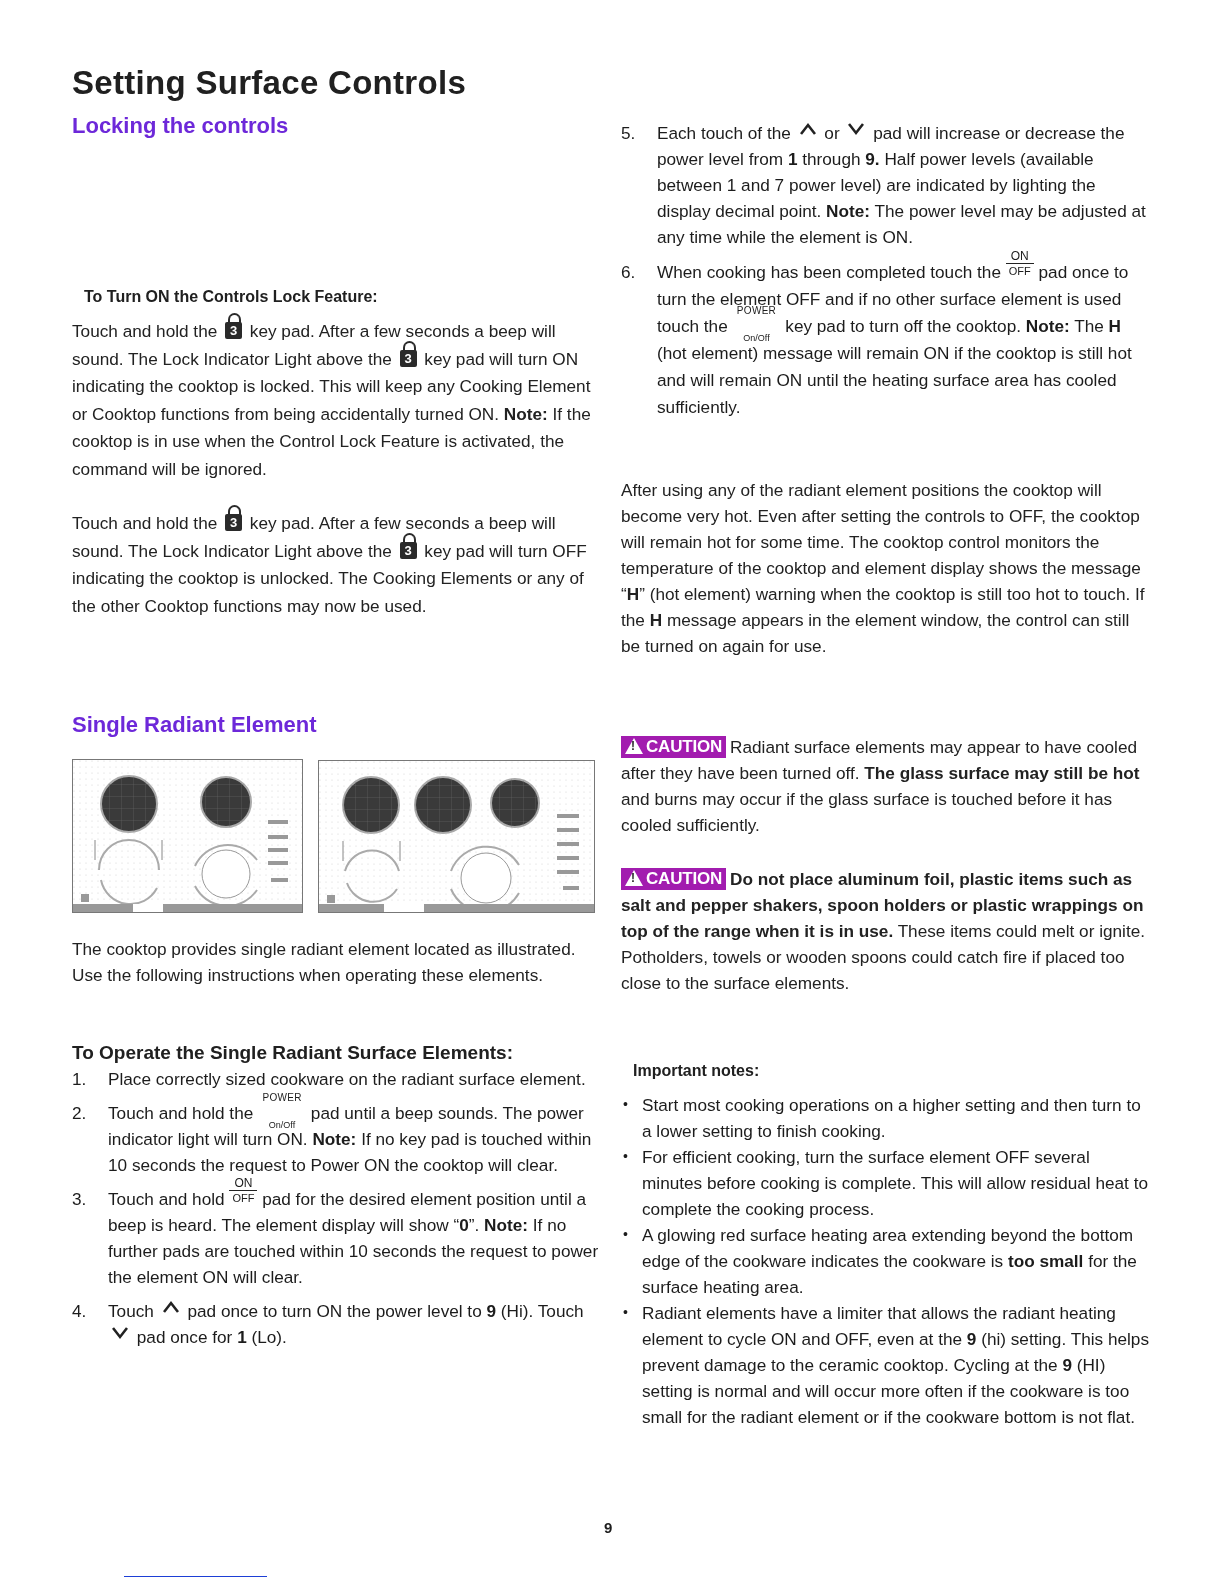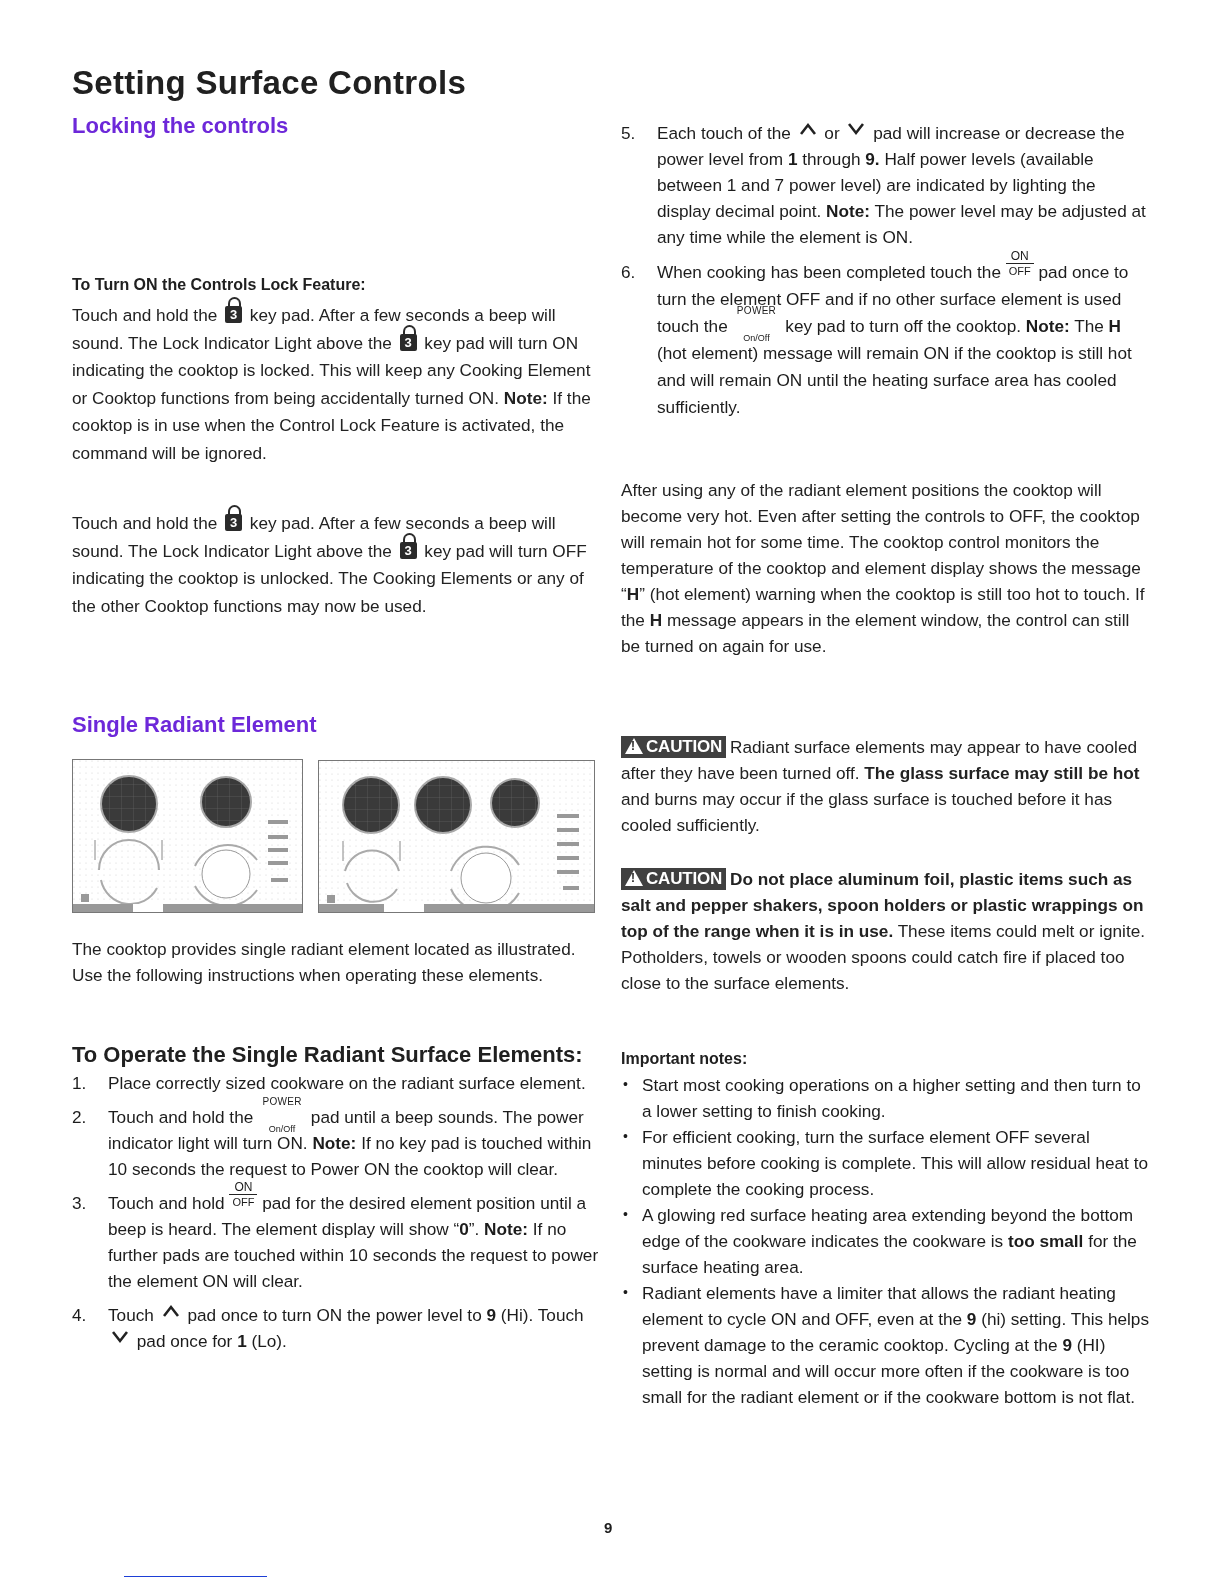--- a/index.html
+++ b/index.html
@@ -10,24 +10,24 @@
     }
 
     .page-title {
       position: absolute; left: 72px; top: 64px;
       font-size: 33px; font-weight: bold; letter-spacing: 0.3px; color: #202020;
     }
     h2.sec {
       font-size: 22px; font-weight: bold; margin: 0; color: #6d28d9;
     }
     h3.sub {
-      font-size: 16px; font-weight: bold; margin: 0; color: #202020;
+      font-size: 16px; font-weight: bold; margin: 12px; color: #202020;
     }
     h3.sub-lg {
-      font-size: 22px; font-weight: bold; margin: 0; color: #202020;
+      font-size: 19px; font-weight: bold; margin: 0; color: #202020;
     }
     p.body, .body {
       font-size: 17.2px; line-height: 26px; margin: 0; color: #222;
     }
     .abs { position: absolute; }
     b { font-weight: bold; }
 
     
     .lock-icon {
       display: inline-block; position: relative; width: 17px; height: 17px;
@@ -79,21 +79,21 @@
     ol.steps { list-style: none; margin: 0; padding: 0; }
     ol.steps li { position: relative; padding-left: 36px; font-size: 17.2px; line-height: 26px; }
     ol.steps li .n { position: absolute; left: 0; top: 0; }
 
     ul.notes { list-style: none; margin: 0; padding: 0; }
     ul.notes li { position: relative; padding-left: 21px; font-size: 17.2px; line-height: 26px; }
     ul.notes li .bullet { position: absolute; left: 2px; top: -1px; font-size: 14px; }
 
     
     .caution {
-      display: inline-block; background: #404040; color: #fff; font-weight: bold;
+      display: inline-block; background: #a21caf; color: #fff; font-weight: bold;
       font-size: 17px; line-height: 22px; padding: 0 4px 0 4px; margin-right: 4px;
       vertical-align: 1px; letter-spacing: -0.2px;
     }
     .caution .tri {
       display: inline-block; position: relative; width: 0; height: 0;
       border-left: 9px solid transparent; border-right: 9px solid transparent;
       border-bottom: 16px solid #fff; vertical-align: -2px; margin-right: 3px;
     }
     .caution .tri::after {
       content: "!"; position: absolute; left: -3px; top: 2px; color: #2b2b2b;

